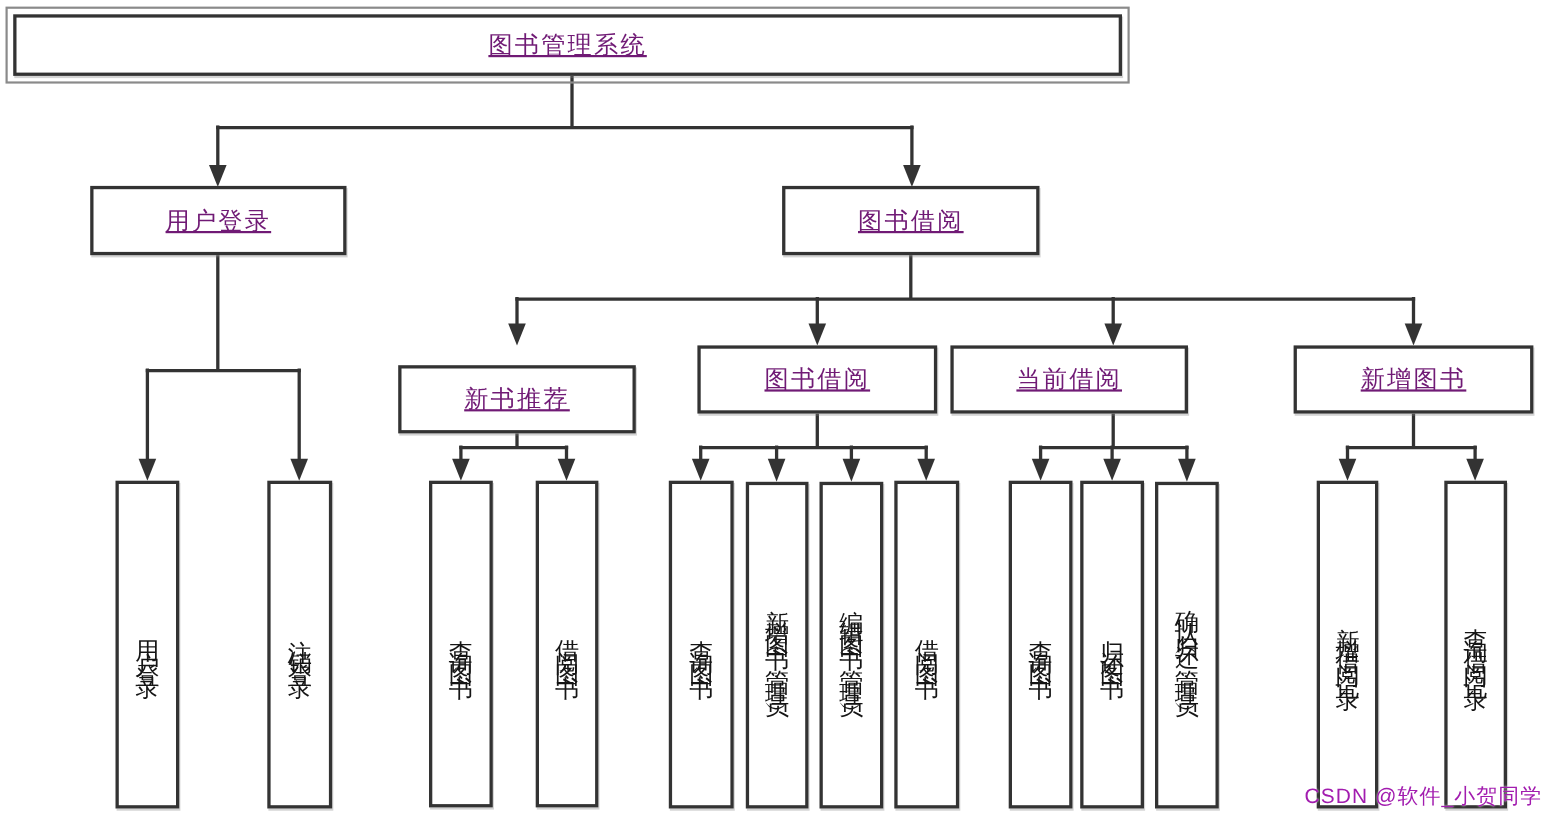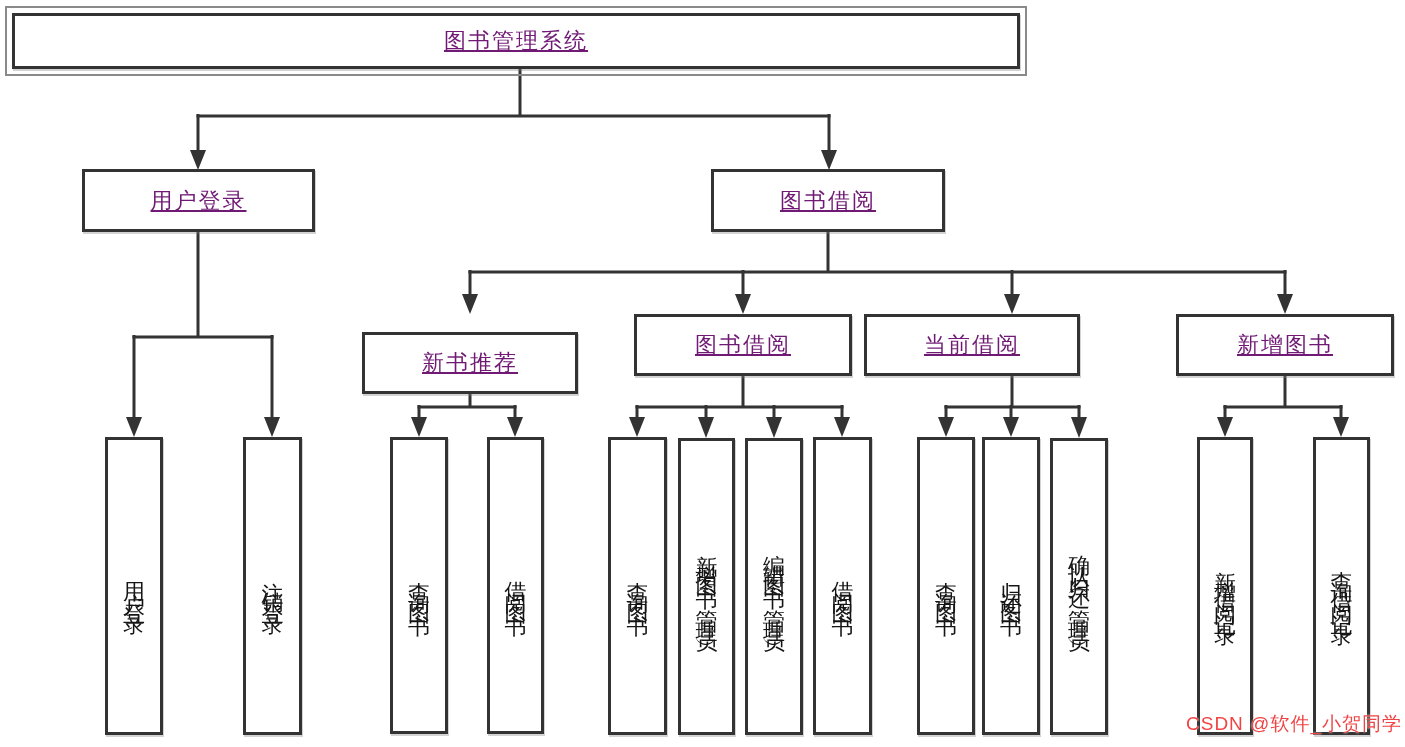--- a/index.html
+++ b/index.html
@@ -36,21 +36,21 @@
     font-size:22px;
     letter-spacing:11px;
     line-height:1;
     color:#151515;
   }
   #watermark {
     position:absolute;
     left:1186px; top:711px;
     z-index:2;
     font-size:19px;
-    color:#ef4444;
+    color:#a21caf;
     letter-spacing:1px;
     white-space:nowrap;
     text-shadow:0 0 2px #ffffff;
   }
 </style>
 </head>
 <body>
 
 <div id="canvas">
 

